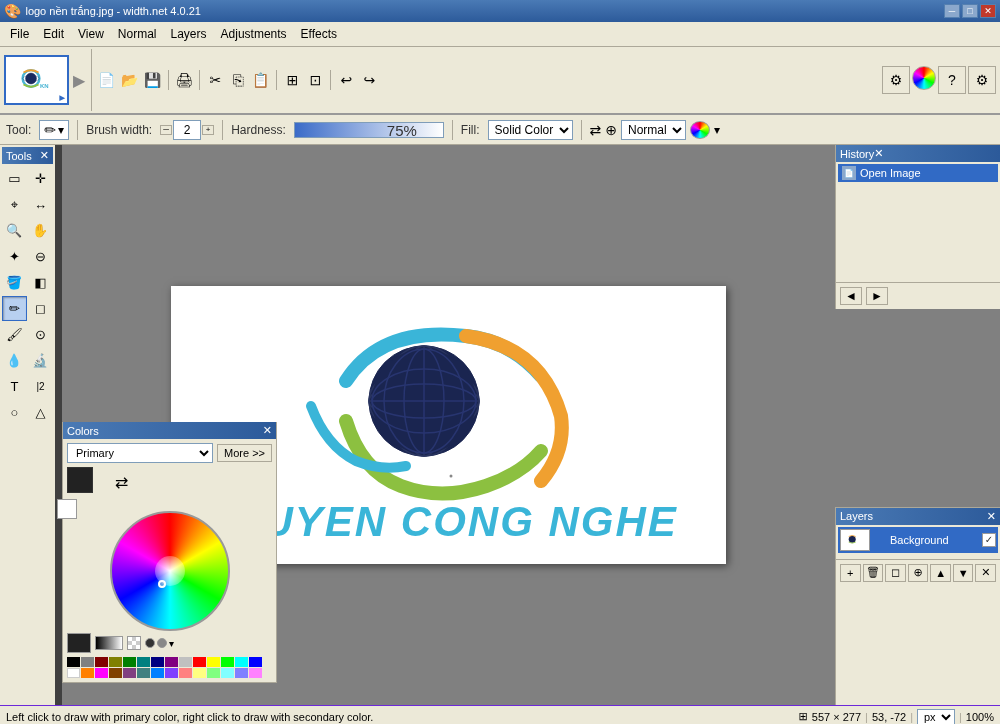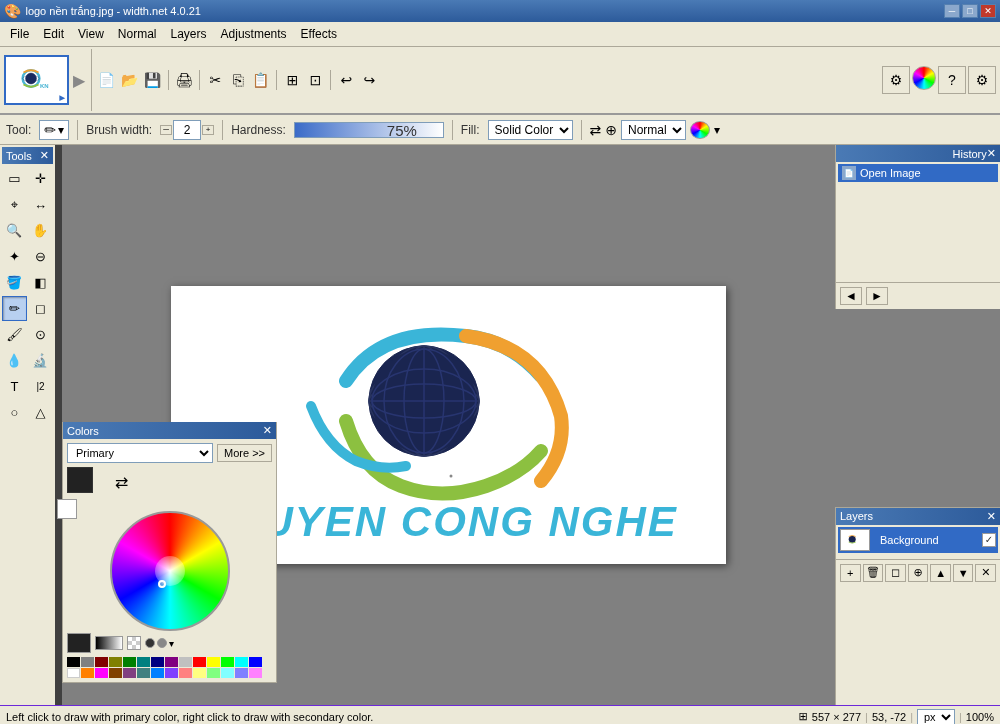--- a/index.html
+++ b/index.html
@@ -48,31 +48,31 @@
     .tool-btn { width: 25px; height: 25px; background: #ECE9D8; border: 1px solid transparent; display: flex; align-items: center; justify-content: center; font-size: 13px; cursor: pointer; }
     .tool-btn.active { background: #b8d0f0; border: 1px solid #316AC5; box-shadow: inset 1px 1px 2px rgba(0,0,0,0.3); }
     
     
     #canvas-area { flex: 1; background: #808080; overflow: hidden; position: relative; display: flex; align-items: center; justify-content: center; }
     #canvas-container { background: white; width: 555px; height: 278px; box-shadow: 2px 2px 8px rgba(0,0,0,0.5); position: relative; overflow: hidden; }
     
     
     #right-panels { width: 165px; display: flex; flex-direction: column; }
     #history-panel { background: #ECE9D8; border-left: 1px solid #ACA899; flex: 0 0 auto; }
-    #history-header { background: linear-gradient(to right, #4a7ab5, #2c5a9a); color: white; font-size: 11px; padding: 2px 4px; display: flex; justify-content: flex-end; align-items: center; }
+    #history-header { background: linear-gradient(to right, #4a7ab5, #2c5a9a); color: white; font-size: 11px; padding: 2px 4px; display: flex; justify-content: flex-start; align-items: center; }
     #history-content { height: 120px; padding: 2px; }
     .history-item { display: flex; align-items: center; gap: 4px; padding: 2px 4px; background: #316AC5; color: white; font-size: 11px; }
     .history-icon { width: 14px; height: 14px; background: #8ba8cc; display: flex; align-items: center; justify-content: center; font-size: 8px; }
     #history-nav { display: flex; gap: 4px; padding: 4px; border-top: 1px solid #ACA899; }
     .hist-nav-btn { width: 22px; height: 18px; background: #ECE9D8; border: 1px solid #ACA899; display: flex; align-items: center; justify-content: center; font-size: 12px; cursor: pointer; }
     
     #layers-panel { background: #ECE9D8; border-left: 1px solid #ACA899; border-top: 1px solid #ACA899; flex: 1; }
     #layers-header { background: linear-gradient(to right, #4a7ab5, #2c5a9a); color: white; font-size: 11px; padding: 2px 4px; display: flex; justify-content: space-between; align-items: center; }
     #layers-content { padding: 2px; }
-    .layer-item { display: flex; align-items: center; gap: 10px; padding: 2px; background: #316AC5; }
+    .layer-item { display: flex; align-items: center; gap: 20px; padding: 2px; background: #316AC5; }
     .layer-thumb { width: 30px; height: 22px; background: white; border: 1px solid #999; display: flex; align-items: center; justify-content: center; font-size: 7px; overflow: hidden; }
     .layer-name { color: white; font-size: 11px; flex: 1; }
     .layer-check { width: 14px; height: 14px; background: white; border: 1px solid #999; display: flex; align-items: center; justify-content: center; font-size: 10px; color: #333; }
     #layers-toolbar { display: flex; gap: 2px; padding: 4px; border-top: 1px solid #ACA899; margin-top: 4px; }
     .layer-tool-btn { width: 22px; height: 18px; background: #ECE9D8; border: 1px solid #ACA899; display: flex; align-items: center; justify-content: center; font-size: 11px; cursor: pointer; }
     #colors-panel { width: 215px; background: #ECE9D8; border: 1px solid #ACA899; border-top: none; position: absolute; bottom: 22px; left: 0; }
     #colors-header { background: linear-gradient(to right, #4a7ab5, #2c5a9a); color: white; font-size: 11px; padding: 2px 4px; display: flex; justify-content: space-between; align-items: center; }
     #colors-content { padding: 4px; }
     .colors-top { display: flex; align-items: center; gap: 4px; margin-bottom: 4px; }
     .color-dropdown { background: white; border: 1px solid #7f9db9; font-size: 11px; padding: 1px 4px; flex: 1; height: 20px; }

